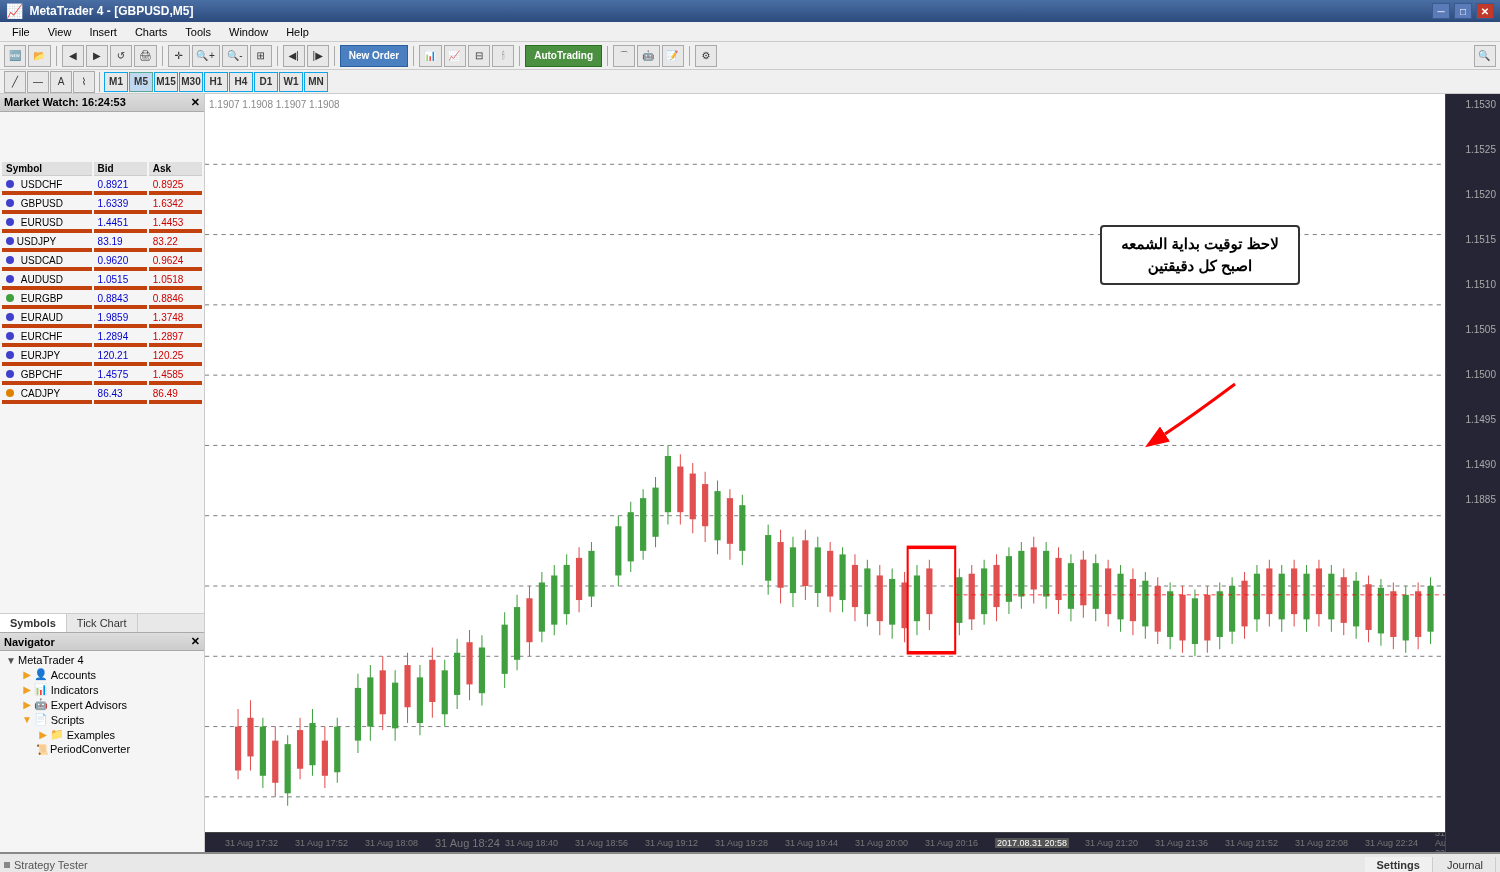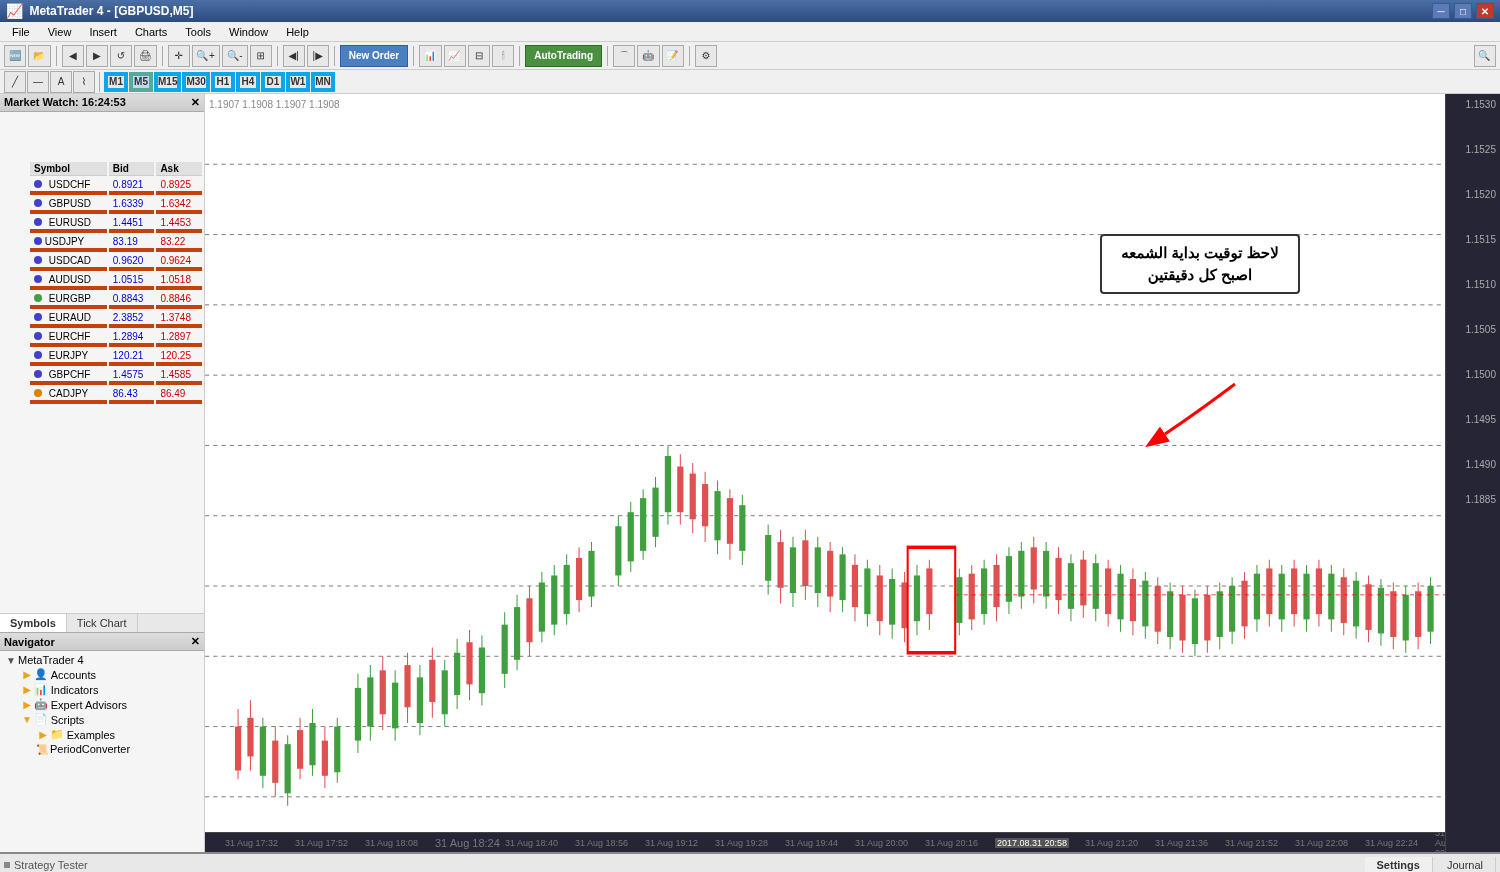--- a/index.html
+++ b/index.html
@@ -73,21 +73,21 @@
       background: #f0f0f0;
       height: 24px;
       display: flex;
       align-items: center;
       padding: 0 4px;
       border-bottom: 1px solid #ccc;
       gap: 1px;
     }
     .period-btn {
       height: 20px; min-width: 24px; background: #e8e8e8;
-      border: 4px solid #0ea5e9; cursor: pointer;
+      border: 1px solid #0ea5e9; cursor: pointer;
       display: flex; align-items: center; justify-content: center;
       font-size: 10px; color: #333; font-weight: bold;
     }
     .period-btn.active { background: #c0d8f0; border-color: #5a9; }
 
     
     #main-layout {
       display: flex;
       height: calc(872px - 22px - 20px - 28px - 24px - 20px);
     }
@@ -377,21 +377,21 @@
 
 <div id="main-layout">
 
   <div id="left-panel">
 
     <div id="market-watch">
       <div id="market-watch-header">
         <span>Market Watch: 16:24:53</span>
         <span style="cursor:pointer;">✕</span>
       </div>
-      <div style="overflow-y:auto; flex:1;padding-left:28px;">
+      <div style="overflow-y:auto; flex:1;">
         <table class="mw-table">
           <thead>
             <tr>
               <th>Symbol</th>
               <th>Bid</th>
               <th>Ask</th>
             </tr>
           </thead>
           <tbody id="mw-tbody">
           <tr class="mw-row">
@@ -448,21 +448,21 @@
       <span style="margin-left:4px;">EURGBP</span>
     </td>
     <td class="mw-bid">0.8843</td>
     <td class="mw-ask">0.8846</td>
   </tr>
               <tr class="mw-row">
     <td>
       <span class="dot dot-blue"></span>
       <span style="margin-left:4px;">EURAUD</span>
     </td>
-    <td class="mw-bid">2.3852</td>
+    <td class="mw-bid">1.9859</td>
     <td class="mw-ask">1.3748</td>
   </tr>
               <tr class="mw-row">
     <td>
       <span class="dot dot-blue"></span>
       <span style="margin-left:4px;">EURCHF</span>
     </td>
     <td class="mw-bid">1.2894</td>
     <td class="mw-ask">1.2897</td>
   </tr>
@@ -774,21 +774,21 @@
             <line x1="1186" y1="275" x2="1186" y2="313" stroke="#40a040" stroke-width="1"></line>
             <rect x="1183" y="280" width="6" height="26" fill="#40a040"></rect>
           </g>
 
           <rect x="680" y="258" width="46" height="60" fill="none" stroke="red" stroke-width="2"></rect>
 
           <line x1="726" y1="285" x2="1200" y2="285" stroke="red" stroke-width="0.8" stroke-dasharray="4,4" opacity="0.5"></line>
 
         </svg>
 
-        <div class="annotation-box" style="right: 200px; top: 140px; width: 200px;">
+        <div class="annotation-box" style="right: 200px; top: 131px; width: 200px;">
           <div style="font-size:15px; margin-bottom:4px;">لاحظ توقيت بداية الشمعه</div>
           <div style="font-size:15px;">اصبح كل دقيقتين</div>
         </div>
 
         <svg style="position:absolute; right:195px; top:280px; width:150px; height:80px; overflow:visible;">
           <defs>
             <marker id="arrowhead" markerWidth="8" markerHeight="6" refX="0" refY="3" orient="auto">
               <polygon points="0 0, 8 3, 0 6" fill="red"></polygon>
             </marker>
           </defs>

